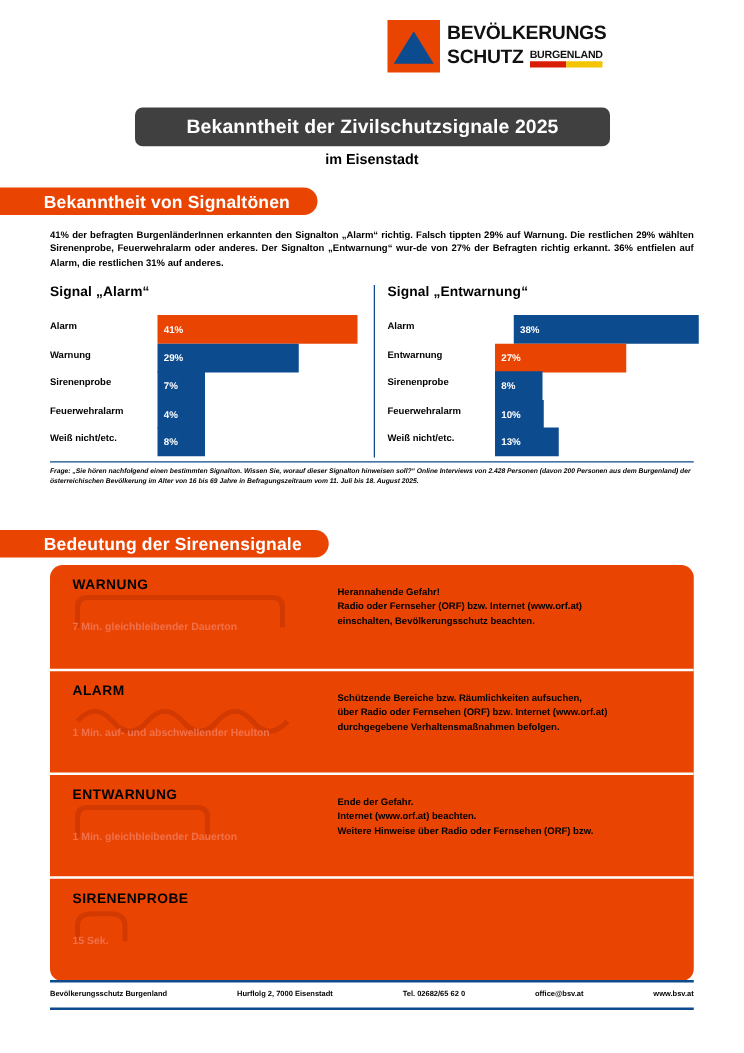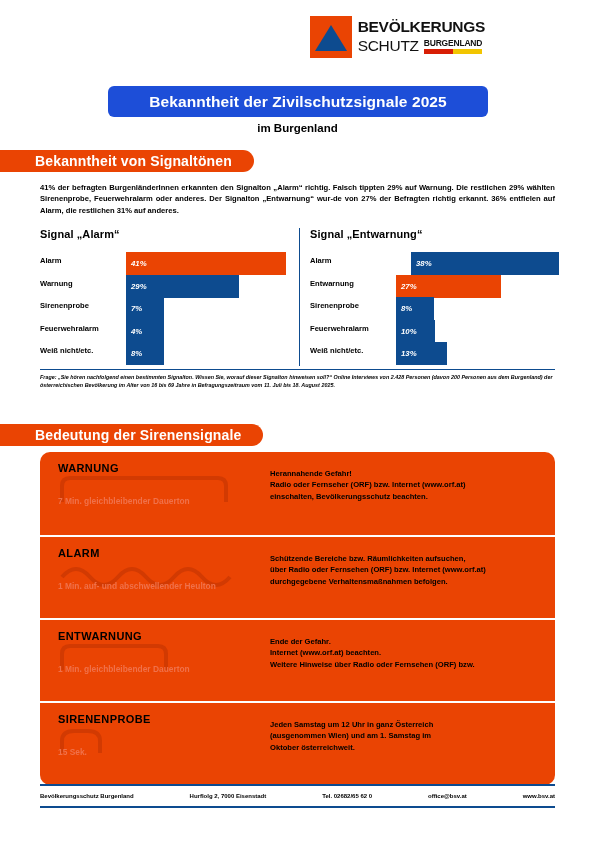--- a/index.html
+++ b/index.html
@@ -26,34 +26,34 @@
     border-right:16px solid transparent;
     border-bottom:26px solid #0d4b8f;
   }
   .logo-words { padding-top:1px; }
   .logo-l1 {
     font-size:15.5px; font-weight:bold; letter-spacing:-0.3px;
     line-height:19px; color:#111;
   }
   .logo-l2row { display:flex; align-items:flex-end; gap:5px; }
   .logo-l2 {
-    font-size:15.5px; font-weight:normal; letter-spacing:-0.3px;
+    font-size:15.5px; font-weight:bold; letter-spacing:-0.3px;
     line-height:19px; color:#111;
   }
   .logo-burg { text-align:left; padding-bottom:1px; }
   .logo-burgtext { font-size:8.5px; font-weight:bold; letter-spacing:-0.2px; color:#111; line-height:10px;}
   .flagbar { width:58px; height:5px; display:flex; margin-top:1px; }
   .flagbar i { flex:1; display:block; }
   .flag-red { background:#d81e05; }
   .flag-yellow { background:#f2c500; }
 
   
   .title-banner {
     position:absolute; left:108px; top:86px; width:380px; height:31px;
-    background:#1d4ed8; border-radius:6px;
+    background:#404040; border-radius:6px;
     display:flex; align-items:center; justify-content:center;
   }
   .title-banner span { color:#fff; font-size:15.5px; font-weight:bold; letter-spacing:0.1px; }
   .subtitle {
     position:absolute; left:0; top:122px; width:595px; text-align:center;
     font-size:11.5px; font-weight:bold; color:#000;
   }
 
   
   .tab {
@@ -86,21 +86,21 @@
     letter-spacing:0.1px;
   }
   .bar-row { display:flex; align-items:center; height:17px; margin-bottom:5.5px; }
   .bar-label {
     width:86px; flex:none; font-size:7.6px; font-weight:bold; color:#000;
     padding-right:4px;
   }
   .bar-track { flex:1; position:relative; height:17px; }
   .bar {
     height:23px; display:flex; align-items:center;
-    padding-left:5px; color:#fff; font-size:7.8px; font-weight:bold;font-style:italic;
+    padding-left:5px; color:#fff; font-size:7.8px; font-weight:bold;
   }
   .bar.blue { background:#0d4b8f; }
   .bar.orange { background:#ea4403; }
 
   
   .footnote {
     position:absolute; left:40px; top:373px; width:515px;
     font-size:5.4px; font-style:italic; font-weight:bold; line-height:8.4px;
     color:#000;
   }
@@ -169,21 +169,21 @@
           </div>
         </div>
       </div>
     </div>
   </div>
 </div>
 
 <div class="title-banner">
   <span>Bekanntheit der Zivilschutzsignale 2025</span>
 </div>
-<div class="subtitle">im Burgenland</div>
+<div class="subtitle">im Eisenstadt</div>
 
 <div class="tab tab-1">
   <span>Bekanntheit von Signaltönen</span>
 </div>
 
 <div class="intro">41% der befragten BurgenländerInnen erkannten den Signalton „Alarm“ richtig. Falsch tippten 29% auf Warnung. Die restlichen 29% wählten Sirenenprobe, Feuerwehralarm oder anderes. Der Signalton „Entwarnung“ wur-de von 27% der Befragten richtig erkannt. 36% entfielen auf Alarm, die restlichen 31% auf anderes.</div>
 
 <div class="charts">
   <div class="chart chart-left">
     <div class="chart-title">Signal „Alarm“</div>
@@ -309,25 +309,20 @@
       </div>
     </div>
     <div class="prow">
       <div class="prow-head">SIRENENPROBE</div>
       <div class="tone-wrap">
         <svg class="tone-svg" width="180" height="30" viewBox="0 0 180 30">
           <path d="M4 28 L4 16 Q4 6 16 6 L30 6 Q42 6 42 16 L42 28" fill="none" stroke="#d23a02" stroke-width="4"></path>
         </svg>
         <div class="tone-caption">15 Sek.</div>
       </div>
-      <div class="prow-body">
-        <div class="desc">Jeden Samstag um 12 Uhr in ganz Österreich</div>
-        <div class="desc">(ausgenommen Wien) und am 1. Samstag im</div>
-        <div class="desc">Oktober österreichweit.</div>
-      </div>
     </div>
   </div>
 
 <div class="footer-rule"></div>
 <div class="footer">
   <span>Bevölkerungsschutz Burgenland</span>
   <span>Hurflolg 2, 7000 Eisenstadt</span>
   <span>Tel. 02682/65 62 0</span>
   <span>office@bsv.at</span>
   <span>www.bsv.at</span>

